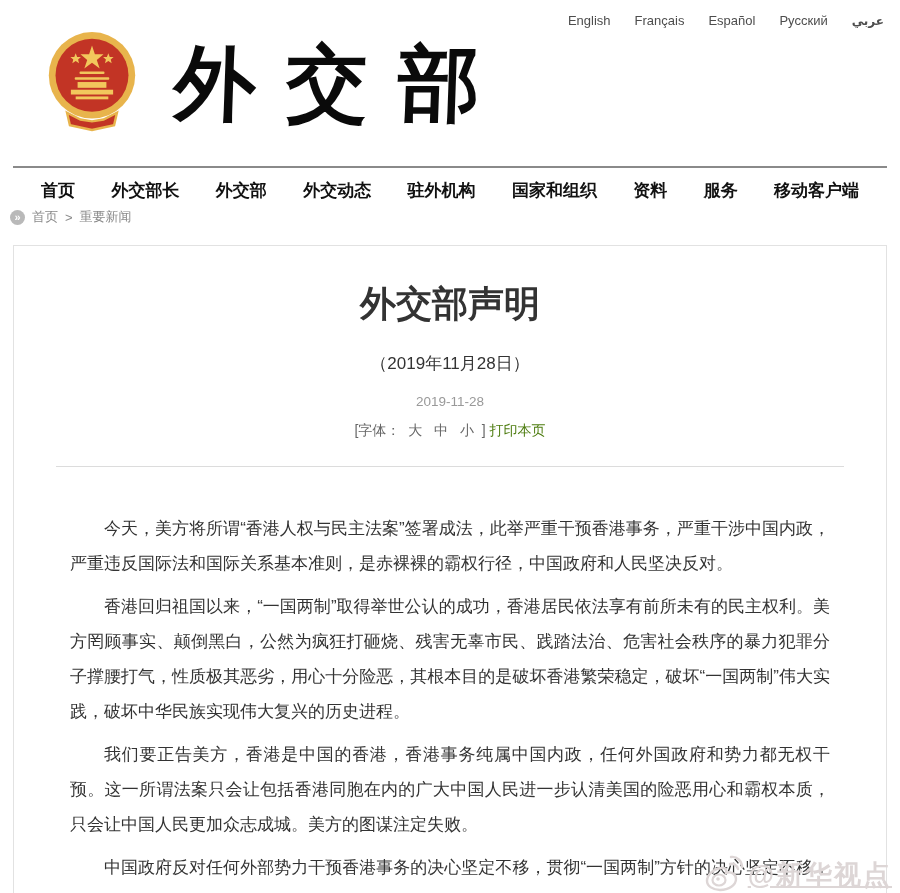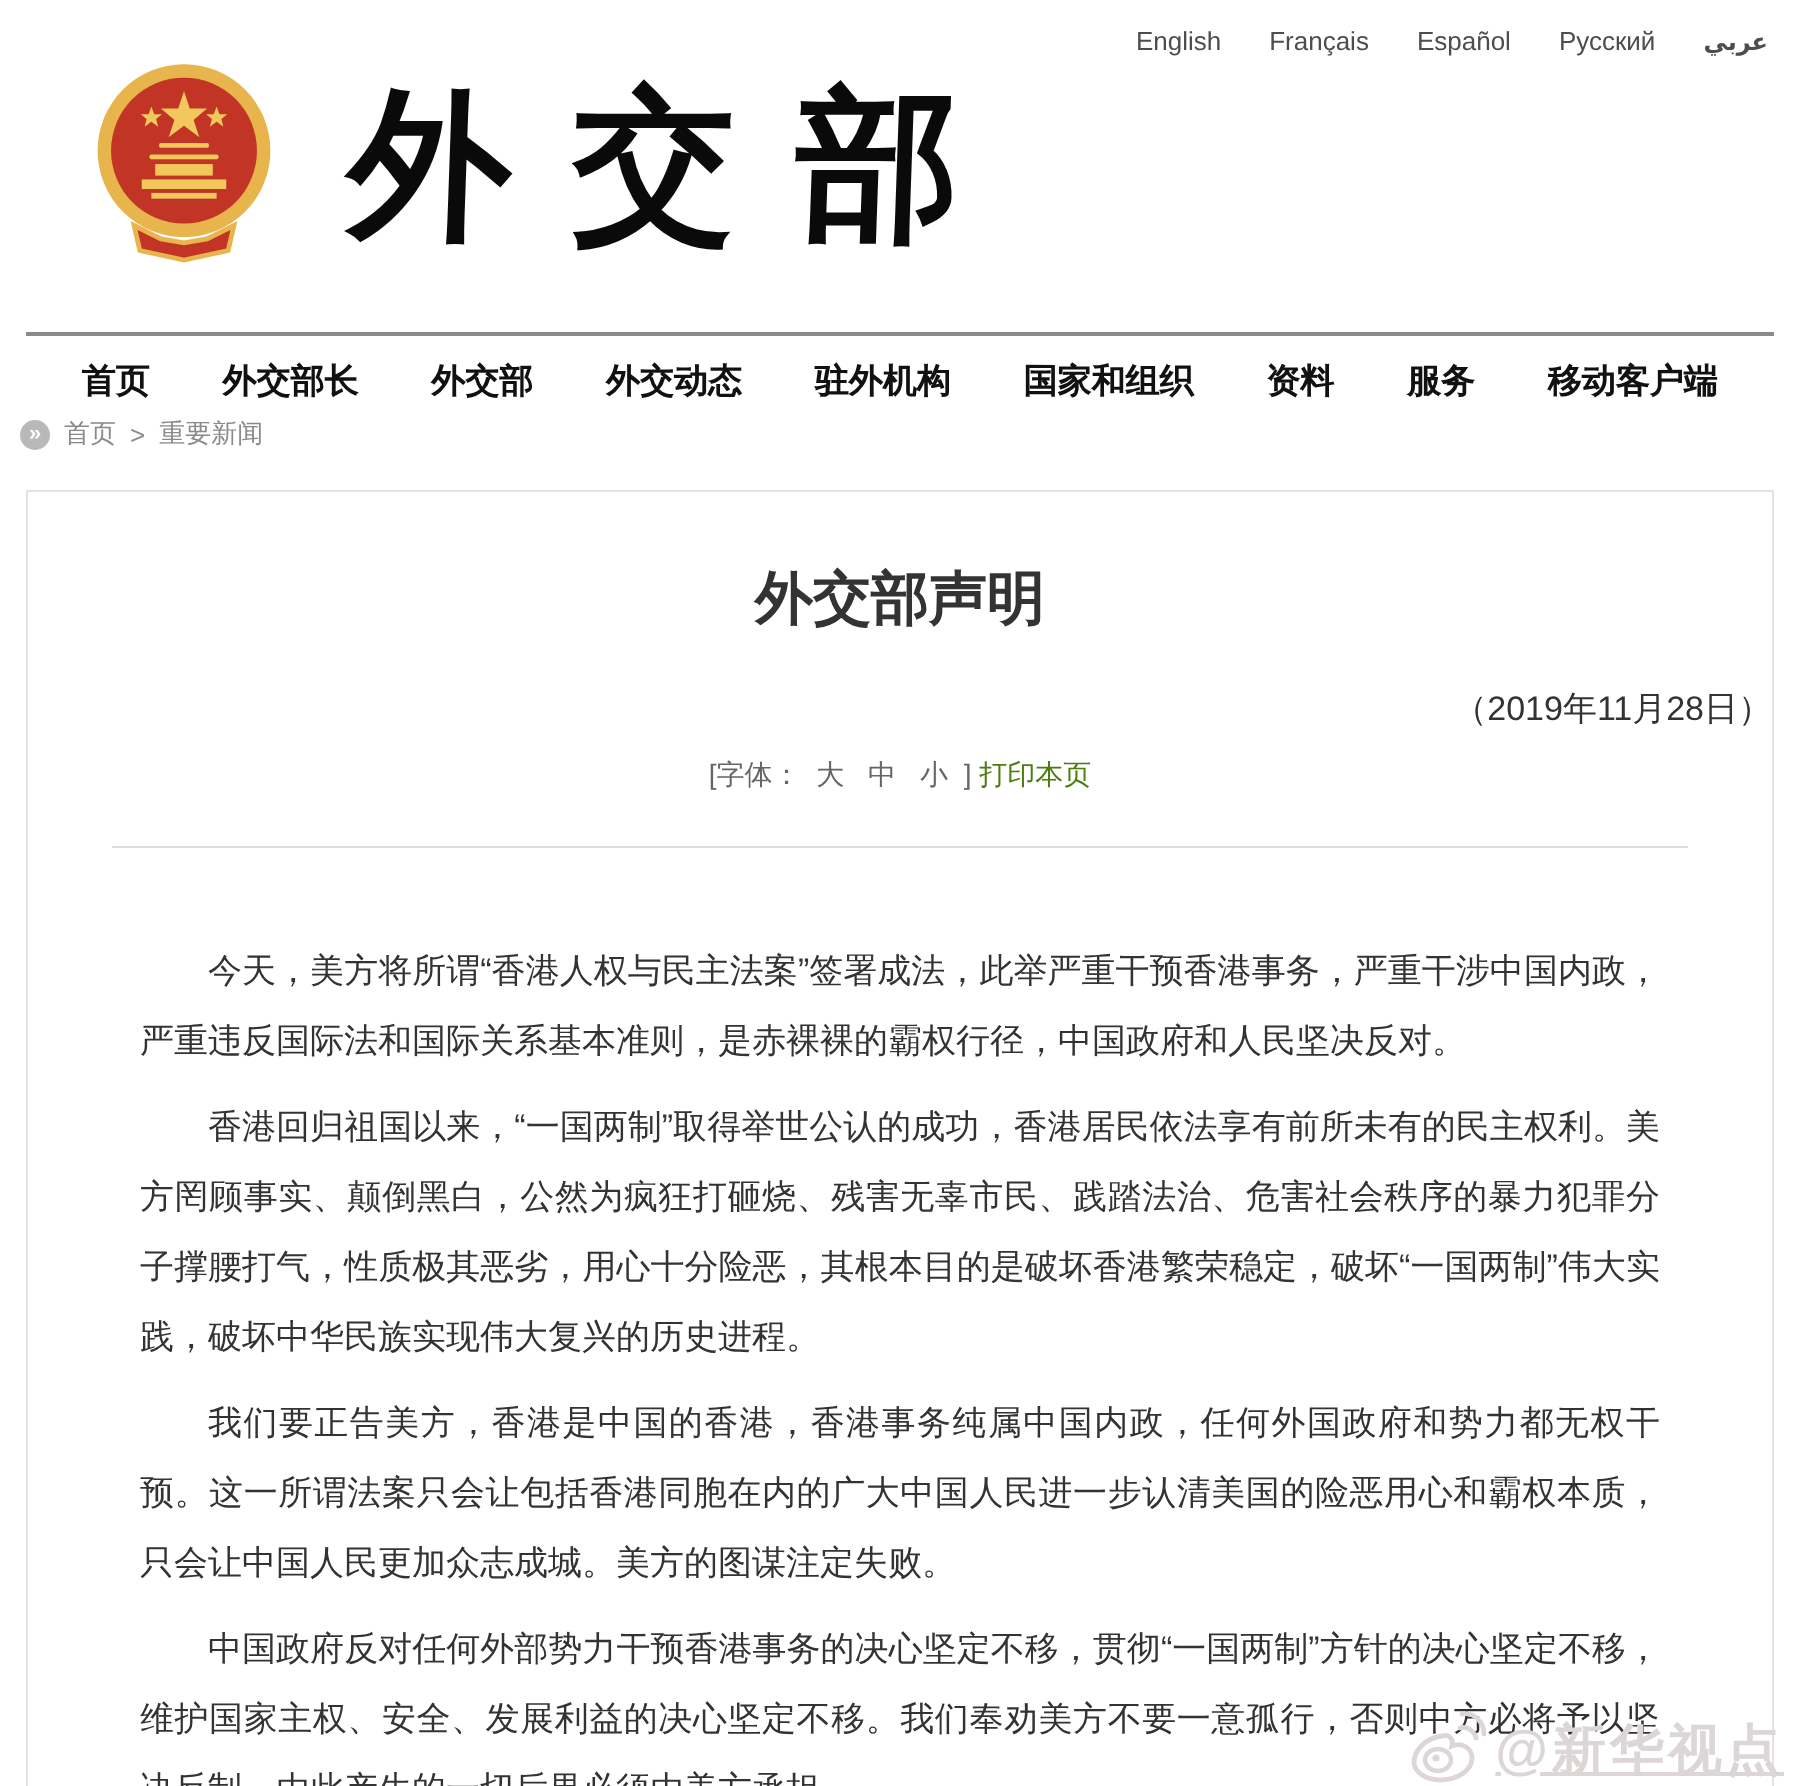--- a/index.html
+++ b/index.html
@@ -31,23 +31,23 @@
   .breadcrumb { position:absolute; top:208px; left:10px; display:flex;
     align-items:center; gap:7px; font-size:13px; color:#8a8a8a; }
   .crumb-icon { display:inline-flex; width:15px; height:15px; border-radius:50%;
     background:#b9b9b9; color:#fff; font-size:11px; line-height:15px;
     align-items:center; justify-content:center; font-weight:bold; }
   .breadcrumb a { color:#8a8a8a; text-decoration:none; cursor:pointer; }
 
   
   .content-card { position:absolute; top:245px; left:13px; width:874px; height:700px;
     background:#fff; border:1px solid #e2e2e2; }
-  .article-title { margin-top:34px; text-align:center; font-size:29px;
+  .article-title { margin-top:34px; text-align:center; font-size:36px;
     font-weight:600; color:#333; }
-  .article-subtitle { margin-top:23px; text-align:right; font-size:17px; color:#333; }
+  .article-subtitle { margin-top:23px; text-align:center; font-size:17px; color:#333; }
   .article-date { margin-top:19px; text-align:center; font-size:13.5px; color:#999; }
   .article-controls { margin-top:13px; text-align:center; font-size:14px; color:#666; }
   .article-controls .sz { color:#666; text-decoration:none; cursor:pointer; margin:0 4px; }
   .print-link { color:#4d7c0f; text-decoration:none; cursor:pointer; }
   .title-divider { margin:26px 42px 0 42px; border:none; border-top:1px solid #dcdcdc; }
 
   .article-body { padding:44px 56px 0 56px; font-size:17px; line-height:35px;
     color:#333; text-align:justify; }
   .article-body p { text-indent:2em; margin-bottom:8px; }
 
@@ -102,20 +102,21 @@
   <div class="breadcrumb">
     <span class="crumb-icon">»</span>
     <a>首页</a>
     <span>&gt;</span>
     <span>重要新闻</span>
   </div>
 
   <main class="content-card">
     <h1 class="article-title">外交部声明</h1>
     <div class="article-subtitle">（2019年11月28日）</div>
+    <div class="article-date">2019-11-28</div>
 
     <div class="article-controls">
       <span>[字体：</span>
       <a class="sz">大</a>
       <a class="sz">中</a>
       <a class="sz">小</a>
       <span>]</span>
       <a class="print-link">打印本页</a>
     </div>
 

